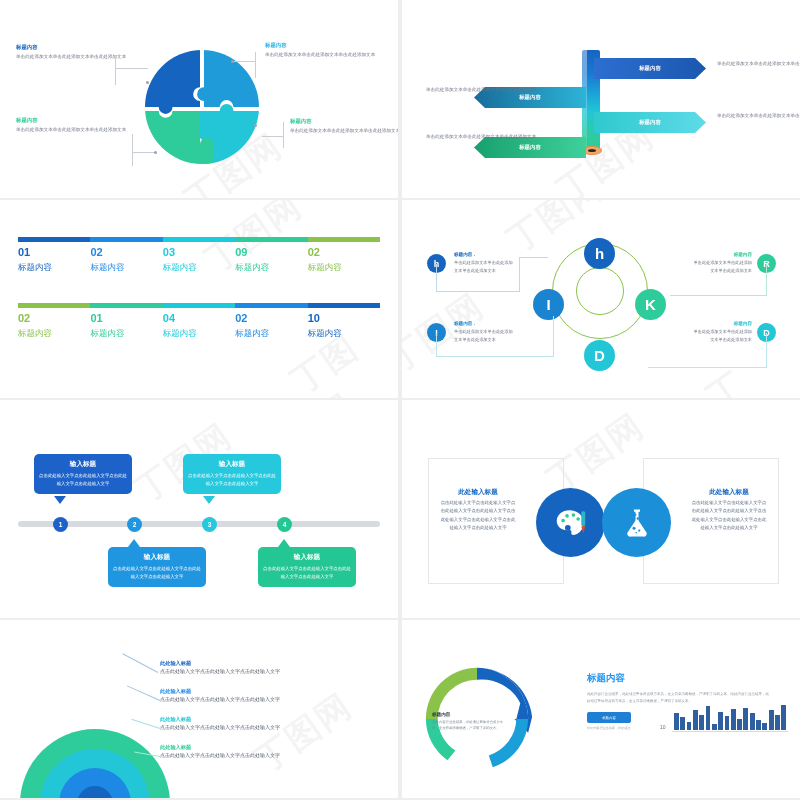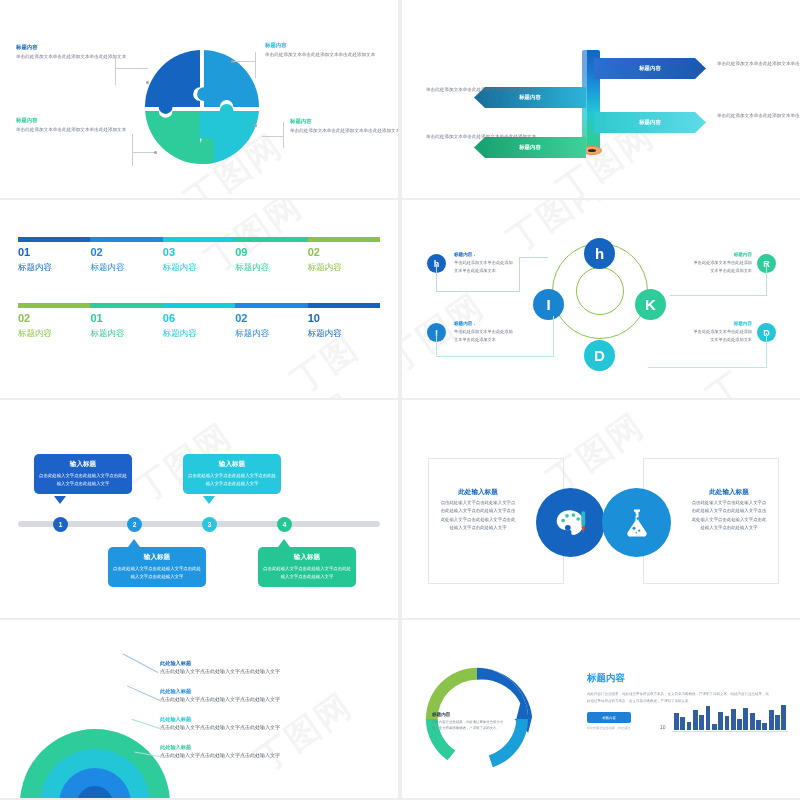--- a/index.html
+++ b/index.html
@@ -207,21 +207,21 @@
       <div class="cells">
         <div class="cell">
           <div class="num" style="color:#8BC34A">02</div>
           <div class="cap" style="color:#8BC34A">标题内容</div>
         </div>
         <div class="cell">
           <div class="num" style="color:#2ECC9A">01</div>
           <div class="cap" style="color:#2ECC9A">标题内容</div>
         </div>
         <div class="cell">
-          <div class="num" style="color:#1BCBDC">06</div>
+          <div class="num" style="color:#1BCBDC">04</div>
           <div class="cap" style="color:#1BCBDC">标题内容</div>
         </div>
         <div class="cell">
           <div class="num" style="color:#1E88E5">02</div>
           <div class="cap" style="color:#1E88E5">标题内容</div>
         </div>
         <div class="cell">
           <div class="num" style="color:#1565C0">10</div>
           <div class="cap" style="color:#1565C0">标题内容</div>
         </div>

